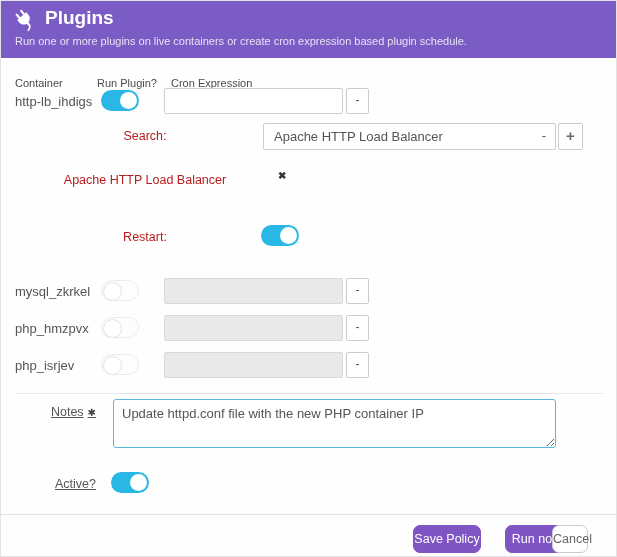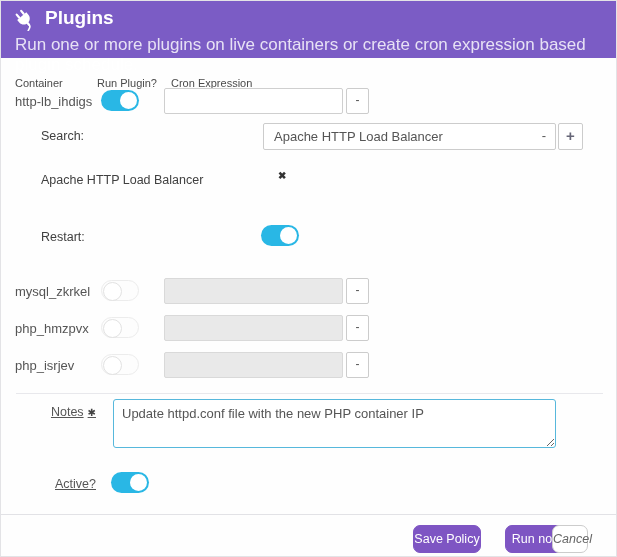--- a/index.html
+++ b/index.html
@@ -4,21 +4,21 @@
 <style>
   * { margin:0; padding:0; box-sizing:border-box; }
   body { background:#fff; font-family:"Liberation Sans", sans-serif; }
   .panel { position:relative; width:617px; height:557px; background:#fefefe;
            border:1px solid #e3e3e6; overflow:hidden; }
 
   
   .hdr { position:absolute; top:0; left:0; right:0; height:57px; background:#7b5cc5; }
   .hdr .plug { position:absolute; left:13px; top:8px; }
   .hdr .title { position:absolute; left:44px; top:6px; font-size:19px; color:#fff; font-weight:700; }
-  .hdr .subtitle { position:absolute; left:14px; top:34px; font-size:17px; color:rgba(255,255,255,.82); }
+  .hdr .subtitle { position:absolute; left:14px; top:34px; font-size:11px; color:rgba(255,255,255,.82); }
 
   
   .colhdr { position:absolute; top:76px; font-size:11px; font-weight:normal; color:#4a4a4a; }
 
   
   .prow { position:absolute; left:0; width:602px; height:28px; }
   .rname { position:absolute; left:14px; top:6px; font-size:13px; color:#555; }
   .cron { position:absolute; left:163px; top:0; width:179px; height:26px;
           border:1px solid #cfcfcf; border-radius:2px; padding:0 8px;
           font-size:12px; color:#444; background:#fff; }
@@ -30,22 +30,22 @@
   
   .toggle { position:absolute; width:38px; height:21px; border-radius:11px; cursor:pointer; }
   .toggle.on { background:#29b7e5; }
   .toggle.on::after { content:""; position:absolute; top:2px; right:2px; width:17px; height:17px;
                       border-radius:50%; background:#fff; }
   .toggle.off { background:#fdfdfd; border:1px solid #ececec; }
   .toggle.off::after { content:""; position:absolute; top:1px; left:1px; width:17px; height:17px;
                        border-radius:50%; background:#fff; border:1px solid #e2e2e2; }
 
   
-  .mid-label { position:absolute; left:40px; width:208px; text-align:left;
-               font-size:12.5px; color:#404040; }
+  .mid-label { position:absolute; left:40px; width:208px; text-align:center;
+               font-size:12.5px; color:#b91c1c; }
   .select { position:absolute; left:262px; top:122px; width:293px; height:27px;
             background:#fff; border:1px solid #ccc; border-radius:2px; cursor:pointer; }
   .select .sel-text { position:absolute; left:10px; top:5px; font-size:13px; color:#555; }
   .select .caret { position:absolute; right:9px; top:4px; font-size:13px; color:#555; }
   .plusbtn { position:absolute; left:557px; top:122px; width:25px; height:27px;
              background:#fff; border:1px solid #ccc; border-radius:2px;
              font-size:15px; font-weight:bold; color:#667; line-height:23px; text-align:center; cursor:pointer; }
   .removex { position:absolute; left:277px; top:169px; font-size:10px; color:#333;
              font-weight:bold; cursor:pointer; }
   .bm-input { position:absolute; left:277px; top:189px; width:326px; height:24px;
@@ -65,21 +65,21 @@
               font-size:13px; color:#555; background:#fff; resize:both;
               font-family:"Liberation Sans", sans-serif; outline:none; }
 
   
   .btn { position:absolute; top:524px; height:28px; border-radius:7px;
          font-size:12.5px; cursor:pointer; font-family:"Liberation Sans", sans-serif; }
   .btn.purple { background:#7e55c3; border:1px solid #7e55c3; color:#fff; }
   .btn.white { background:#fff; border:1px solid #ccc; color:#666; }
   #save-btn { left:412px; width:68px; }
   #run-btn { left:460px; width:63px;margin-left:44px; }
-  #cancel-btn { left:551px; width:36px;font-style:italic; }
+  #cancel-btn { left:551px; width:36px; }
 </style>
 </head>
 <body>
 
 <div class="panel">
 
   <div class="hdr">
     <span class="plug">
       <svg width="22" height="22" viewBox="0 0 24 24" fill="#fff">
         <g transform="rotate(-40 12 12)">

